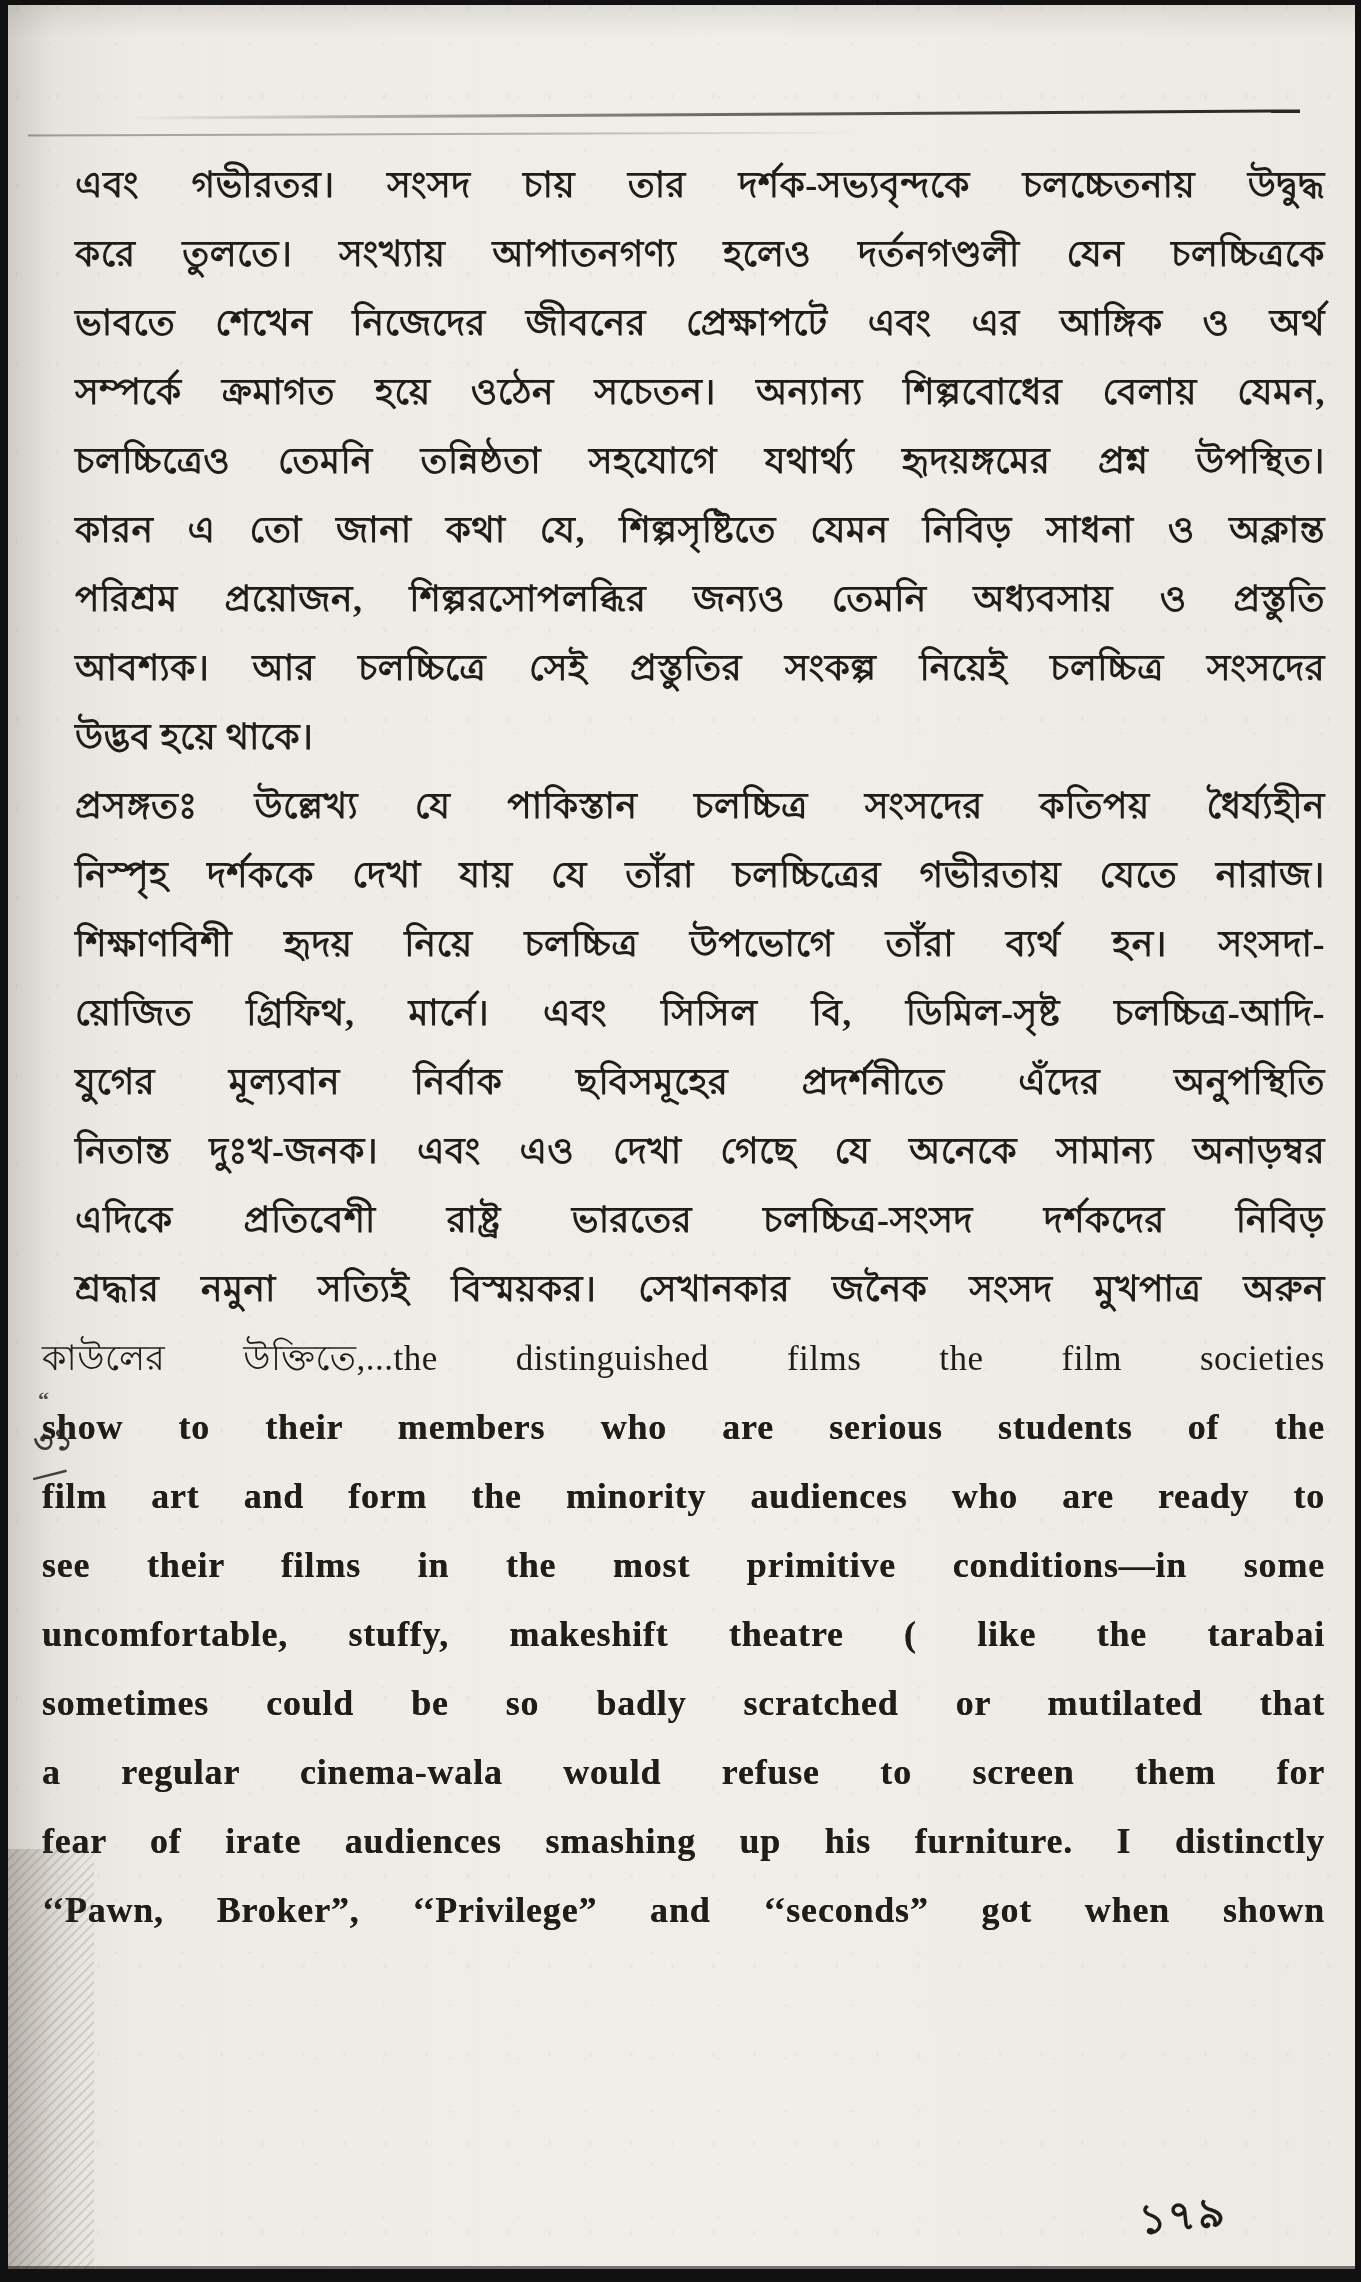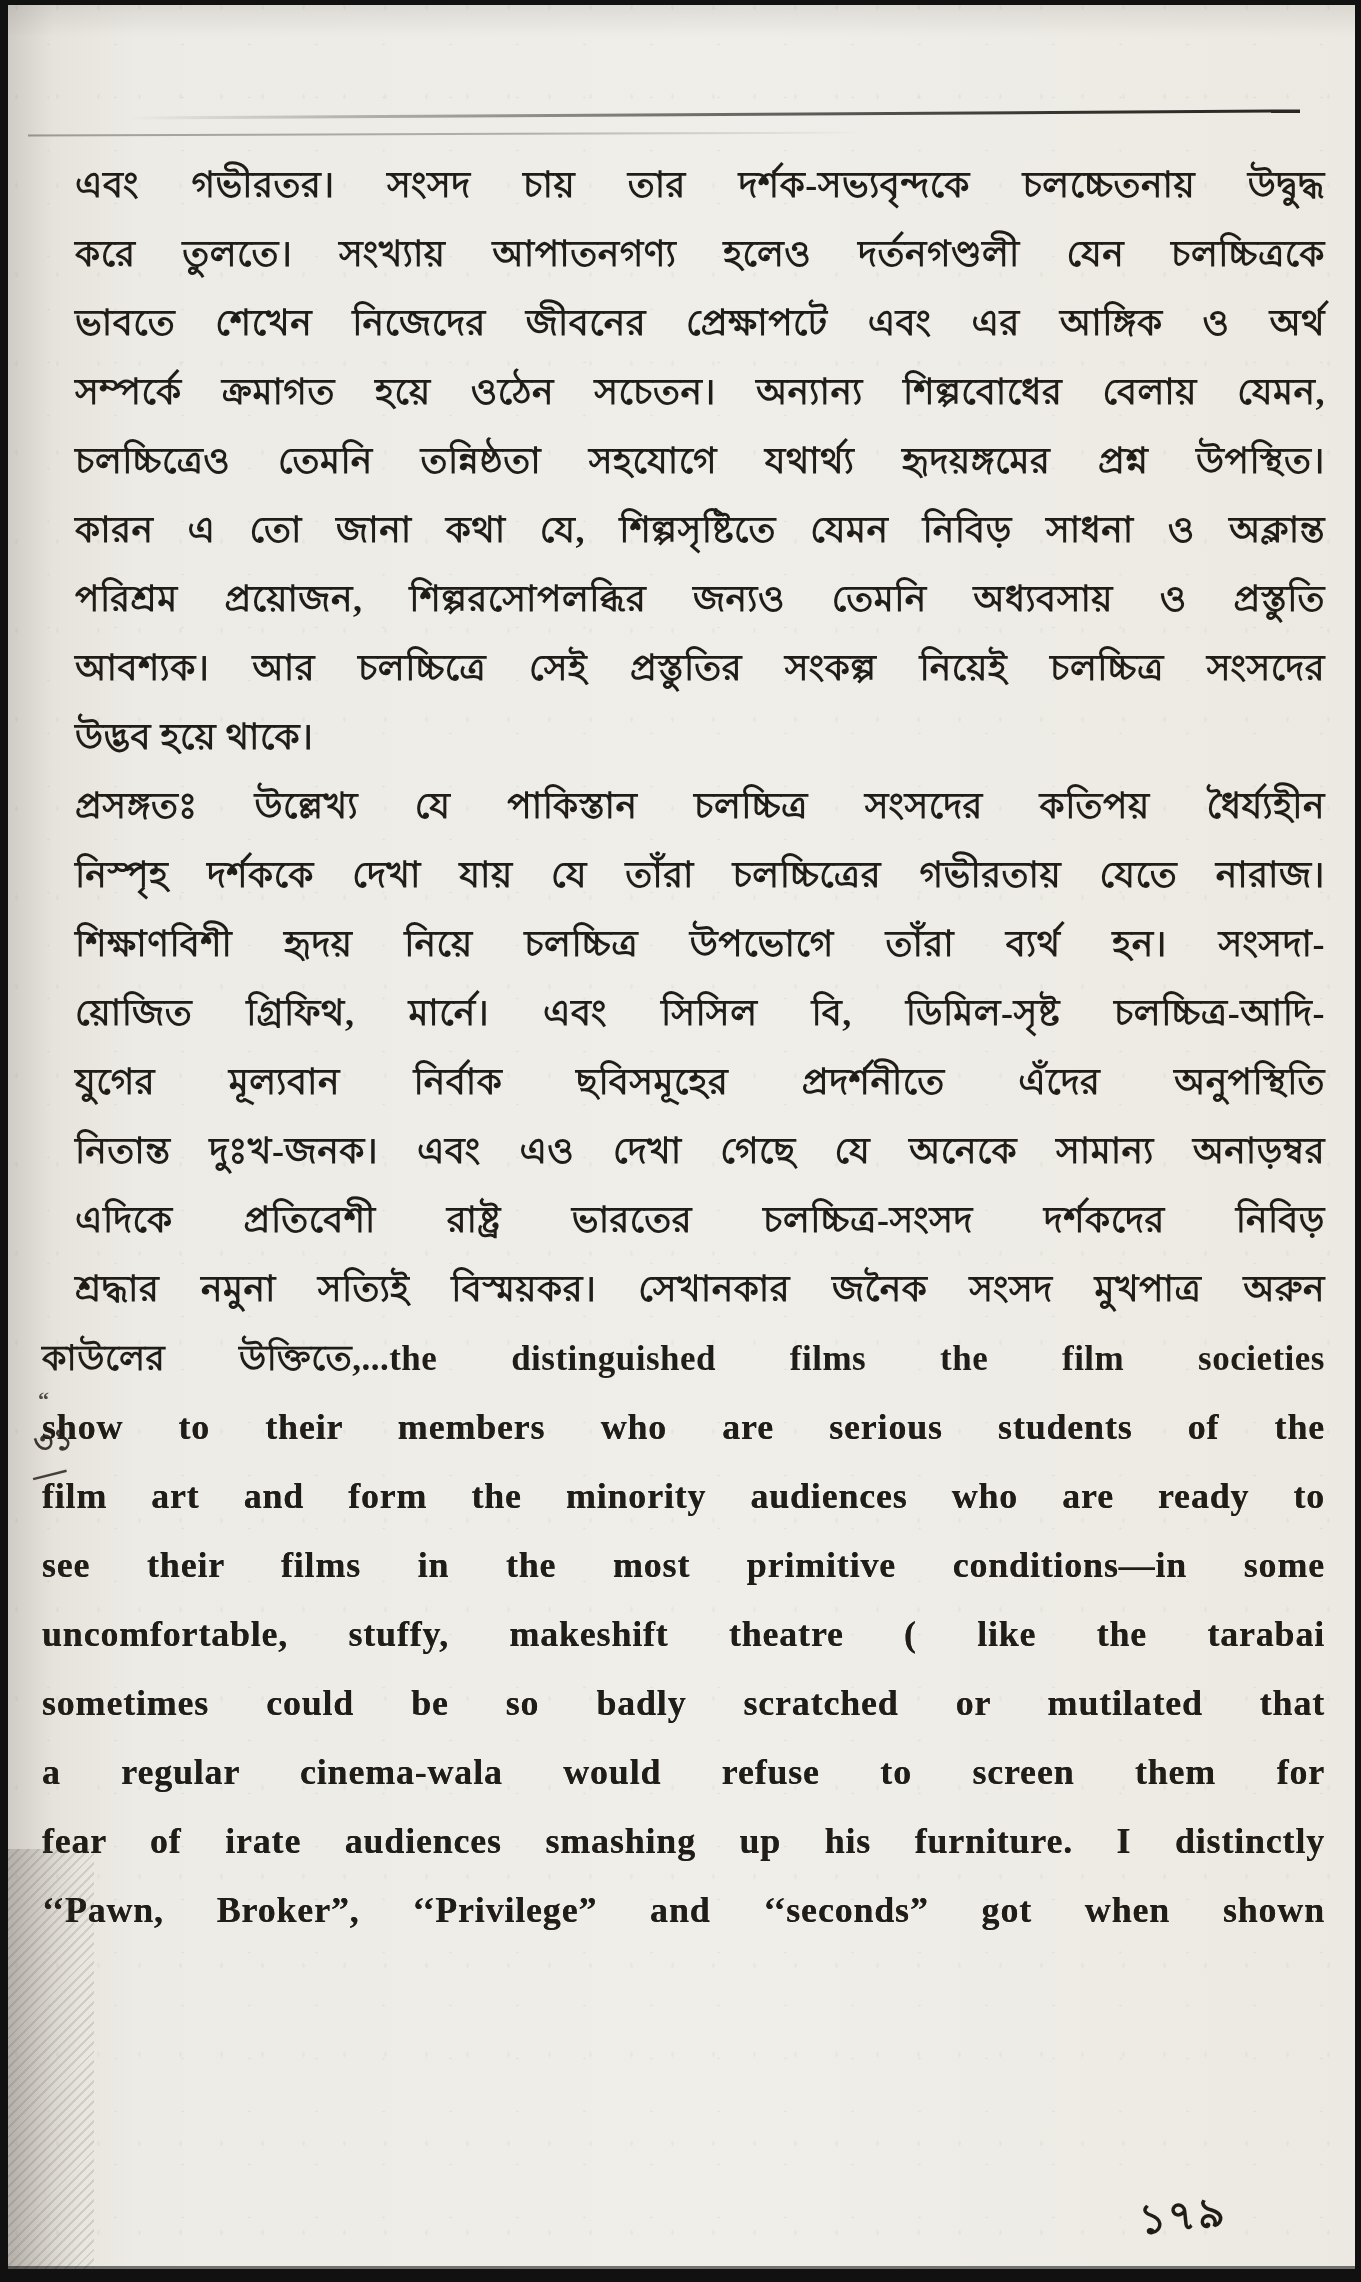--- a/index.html
+++ b/index.html
@@ -51,21 +51,21 @@
   .line{
     height:69px;line-height:69px;
     white-space:nowrap;
     text-align:justify;
     
     text-align-last:justify;
     font-size:36px;
     letter-spacing:.5px;
   }
   .line.bn{font-weight:700;margin-left:33px;}
-  .line.mix{font-weight:700;font-size:35px;}
+  .line.mix{font-weight:400;font-size:35px;}
   .line.en{
     font-weight:700;font-size:36px;
     letter-spacing:.8px;
     text-shadow:0 0 .6px rgba(30,25,20,.8);
   }
   .line.short{text-align-last:left;}
   .margin-note{
     position:absolute;
     font-weight:700;color:#2a241f;
   }

